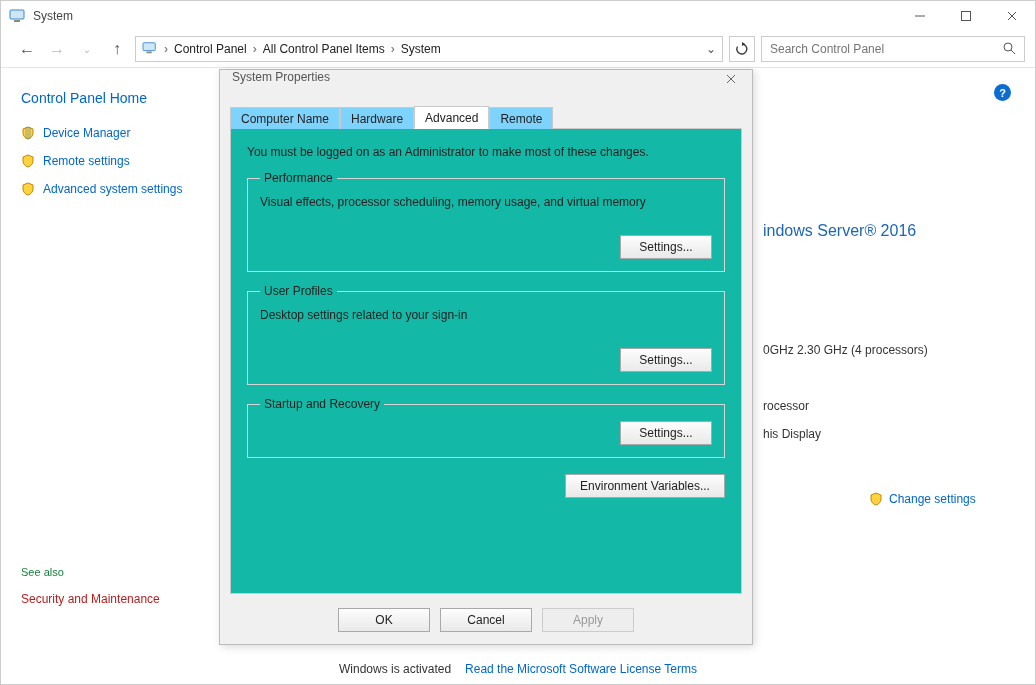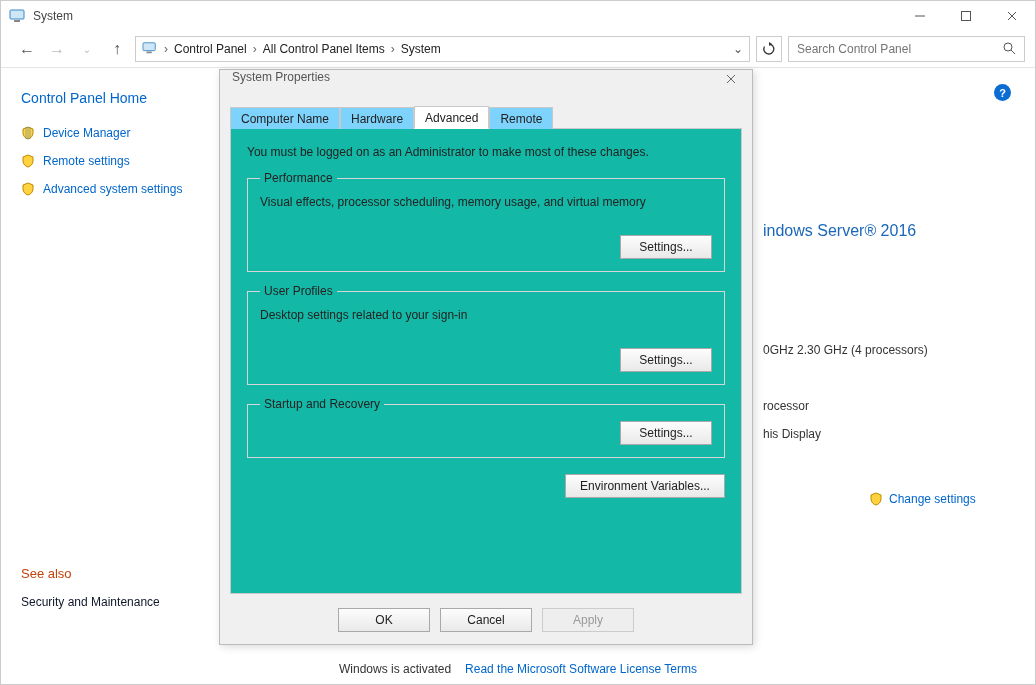--- a/index.html
+++ b/index.html
@@ -14,30 +14,30 @@
 
 .navrow{height:36px;display:flex;align-items:center;gap:6px;padding:0 10px 0 14px}
 .nav-arrow{width:24px;color:#555;font-size:16px;display:flex;justify-content:center}
 .nav-arrow.disabled{color:#bbb}
 .addr{flex:1;height:26px;border:1px solid #ccc;display:flex;align-items:center;padding:0 6px;gap:6px}
 .addr .crumb{color:#222;white-space:nowrap}
 .addr .sep{color:#666}
 .addr .spacer{flex:1}
 .addr .dd{color:#555}
 .refresh{width:26px;height:26px;display:flex;align-items:center;justify-content:center;border:1px solid #ccc;color:#333}
-.search{width:237px;height:26px;border:1px solid #ccc;display:flex;align-items:center;padding:0 8px;color:#777;gap:8px}
+.search{width:264px;height:26px;border:1px solid #ccc;display:flex;align-items:center;padding:0 8px;color:#777;gap:8px}
 .search input{border:0;outline:0;flex:1;color:#222;background:transparent}
 .search .mag{color:#555}
 
 .body{flex:1;display:flex;border-top:1px solid #e5e5e5;position:relative;min-height:0}
 .sidebar{width:220px;padding:22px 0 0 20px}
 .sidebar .heading{color:#0066cc;font-size:14px;margin-bottom:20px}
 .sidebar .item{display:flex;align-items:center;gap:8px;margin-bottom:14px;color:#0066cc}
-.sidebar .seealso{margin-top:370px;color:#c2410c;font-size:13px;margin-bottom:14px}
-.sidebar .sm{color:#0f172a}
+.sidebar .seealso{margin-top:370px;color:#15803d;font-size:11px;margin-bottom:14px}
+.sidebar .sm{color:#b91c1c}
 .shield{width:14px;height:14px}
 .main{flex:1;position:relative;padding:20px 24px 0 12px}
 .help-dot{position:absolute;top:16px;right:24px;width:17px;height:17px;border-radius:50%;background:#0b6dd4;color:#fff;font-weight:bold;font-size:11px;display:flex;align-items:center;justify-content:center}
 .edition{color:#1a66b8;font-size:16px;margin-top:134px;margin-left:530px}
 .specs{margin-top:96px;margin-left:530px;color:#333;line-height:28px}
 .change-settings{margin-top:44px;margin-left:636px;display:flex;align-items:center;gap:6px;color:#0066cc}
 .footer{height:30px;display:flex;align-items:center;justify-content:center;gap:14px;color:#333}
 .footer a{color:#0066cc;text-decoration:none}
 
 .dialog{position:absolute;left:218px;top:68px;width:534px;height:576px;background:#f0f0f0;border:1px solid #bbb;box-shadow:2px 2px 8px rgba(0,0,0,.15);display:flex;flex-direction:column}

